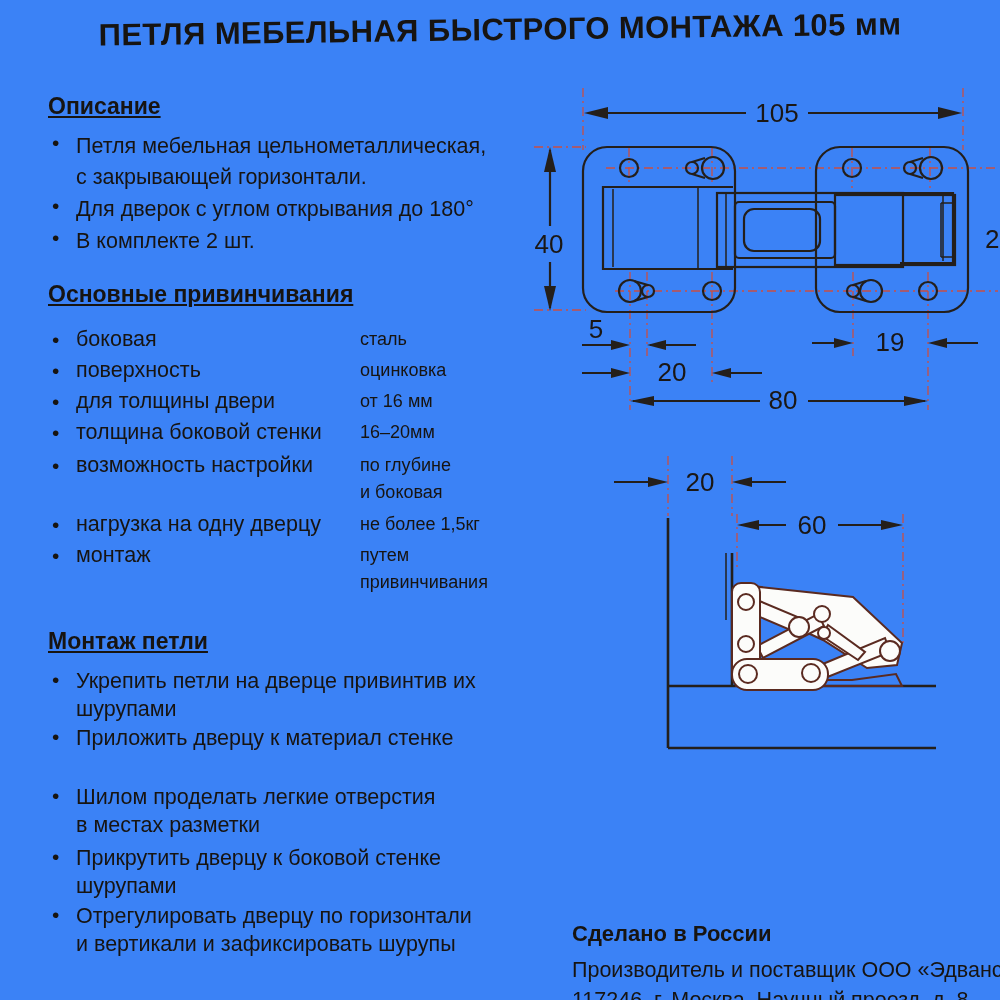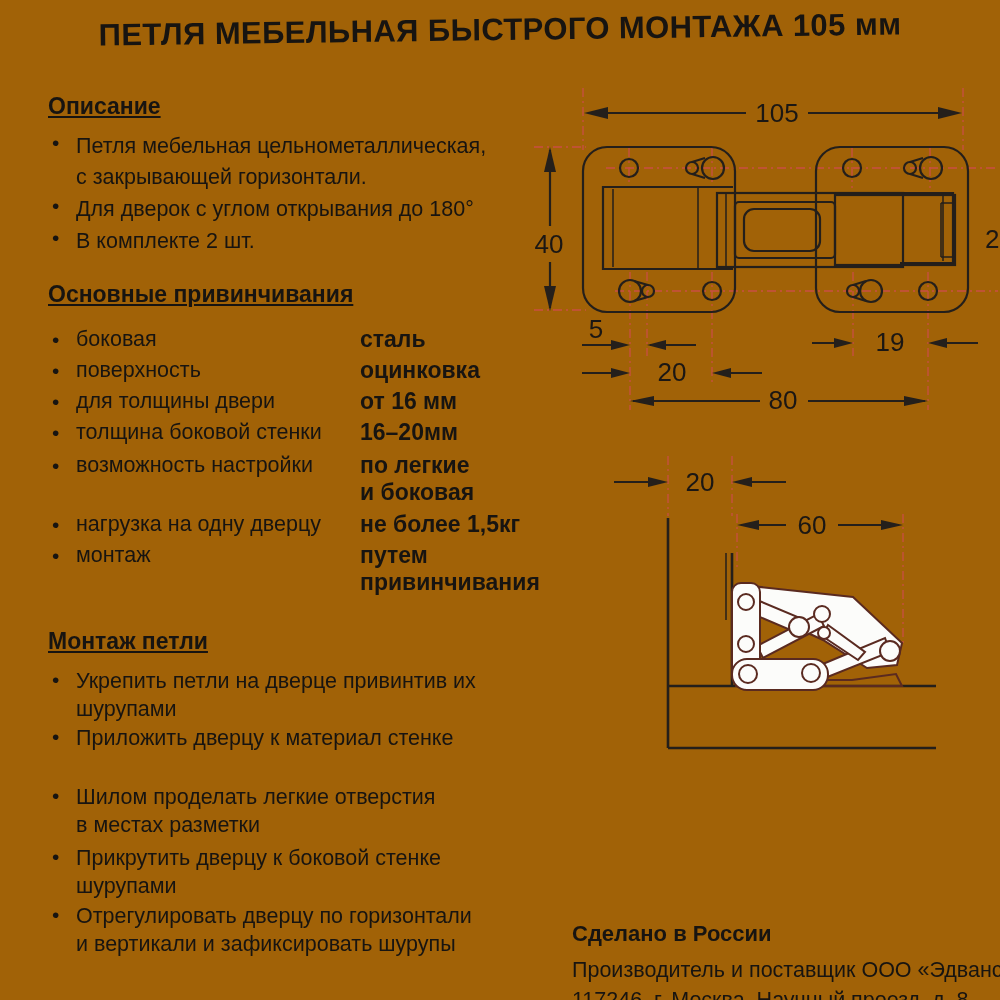--- a/index.html
+++ b/index.html
@@ -1,36 +1,36 @@
 <!DOCTYPE html>
 <html><head>
 <meta charset="utf-8">
 <style>
   html,body{margin:0;padding:0;background:#e8e8e8;}
   #page{
     position:relative;width:1000px;height:1000px;margin:0 auto;
-    background:#a16207;overflow:hidden;
+    background:#3b82f6;overflow:hidden;
     font-family:"Liberation Sans","DejaVu Sans",sans-serif;
     color:#171411;
   }
   .abs{position:absolute;}
   #title{
     left:20px;top:12px;width:960px;text-align:center;
     font-size:31px;font-weight:bold;letter-spacing:.4px;
     transform:rotate(-0.8deg);white-space:nowrap;
   }
   .h2{font-size:23px;font-weight:bold;text-decoration:underline;}
   .left-col{left:48px;top:0;width:480px;height:1000px;}
   .bullet-item{display:flex;}
   .bullet{width:24px;font-size:21px;flex:0 0 24px;}
   .btext{font-size:21.5px;line-height:31px;}
   .inst .btext{line-height:27.5px;}
   .char-row{position:absolute;left:0;width:480px;}
   .char-label{position:absolute;left:0;display:flex;font-size:21.5px;line-height:27px;}
-  .char-value{position:absolute;left:312px;font-size:23px;line-height:27px;font-weight:bold;}
+  .char-value{position:absolute;left:312px;font-size:18px;line-height:27px;}
   .footer-line{font-size:21.5px;white-space:nowrap;}
   .made-in{font-size:22px;font-weight:bold;}
   svg text{font-family:"Liberation Sans","DejaVu Sans",sans-serif;font-size:26px;fill:#1b1714;}
   svg .dln{stroke:#241f1b;stroke-width:2.2;fill:none;}
   svg .thin{stroke:#241f1b;stroke-width:1.5;fill:none;}
   svg .red{stroke:#c94f44;stroke-width:1.3;fill:none;stroke-dasharray:9 4 2 4;}
   svg .arr{fill:#241f1b;stroke:none;}
   svg .mech{stroke:#5a2a20;stroke-width:2;fill:#fcfcfa;}
   svg .mechl{stroke:#5a2a20;stroke-width:2;fill:none;}
 </style>
@@ -102,21 +102,21 @@
       <div class="char-value">
           <div>16–20мм</div>
         </div>
     </div>
     <div class="char-row" style="top:452px;">
       <div class="char-label" style="left:4px;">
           <span class="bullet">•</span>
           <span>возможность настройки</span>
         </div>
       <div class="char-value">
-        <div>по легкие</div>
+        <div>по глубине</div>
         <div>и боковая</div>
       </div>
     </div>
     <div class="char-row" style="top:511px;">
       <div class="char-label" style="left:4px;">
           <span class="bullet">•</span>
           <span>нагрузка на одну дверцу</span>
         </div>
       <div class="char-value">
           <div>не более 1,5кг</div>

